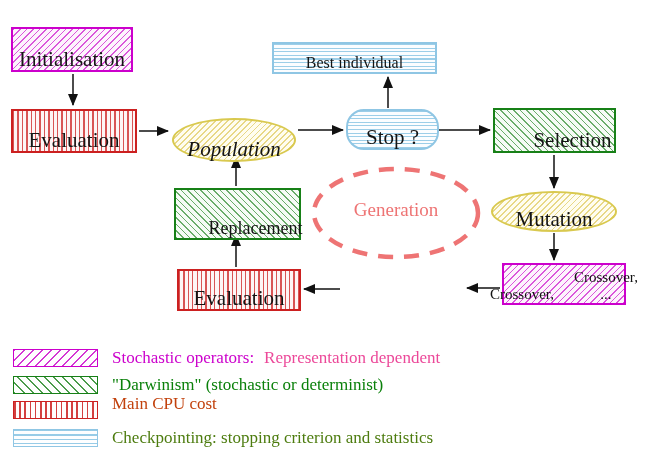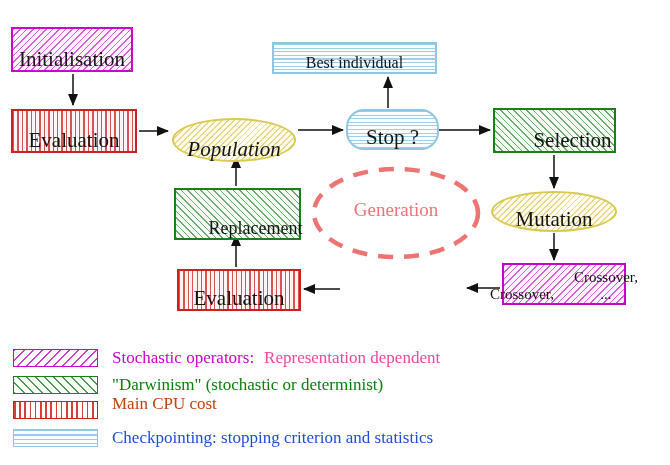--- a/index.html
+++ b/index.html
@@ -66,21 +66,21 @@
     background:repeating-linear-gradient(90deg, rgba(204,30,30,0.85) 0 1.6px, rgba(0,0,0,0) 1.6px 5.2px), #fffdfd; }
   #sw-checkpoint { top:429px; border:1.5px solid #8fc6e4;
     background:repeating-linear-gradient(180deg, rgba(140,198,228,0.9) 0 1.2px, rgba(0,0,0,0) 1.2px 4.4px), #fdfeff; }
 
   .legend-text { position:absolute; left:112px; height:18px; display:flex; align-items:center;
     font-size:17px; font-weight:normal; white-space:pre; }
   #lt-1 { top:349px; color:#cc00cc; }
   #lt-1 .secondary { color:#ec4899; margin-left:10px; }
   #lt-2 { top:376px; color:#0a800a; }
   #lt-3 { top:395px; color:#c2410c;justify-content:flex-end; }
-  #lt-4 { top:429px; color:#1d4ed8; }
+  #lt-4 { top:429px; color:#4d7c0f; }
 </style>
 </head>
 <body>
 
 <div id="canvas">
 
   <svg id="connectors" viewBox="0 0 670 465" xmlns="http://www.w3.org/2000/svg">
     <defs>
       <marker id="ah" markerUnits="userSpaceOnUse" markerWidth="14" markerHeight="12" refX="11" refY="5" orient="auto">
         <path d="M0,0 L12,5 L0,10 Z" fill="#111"></path>

